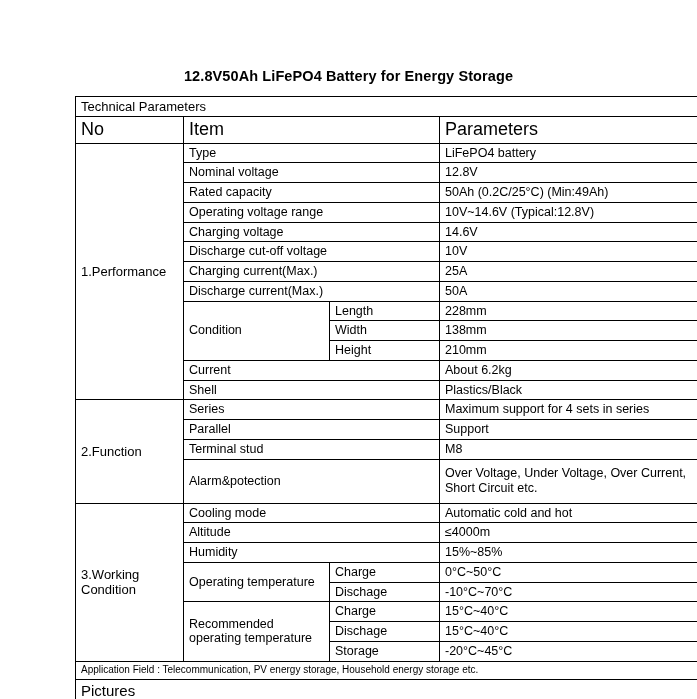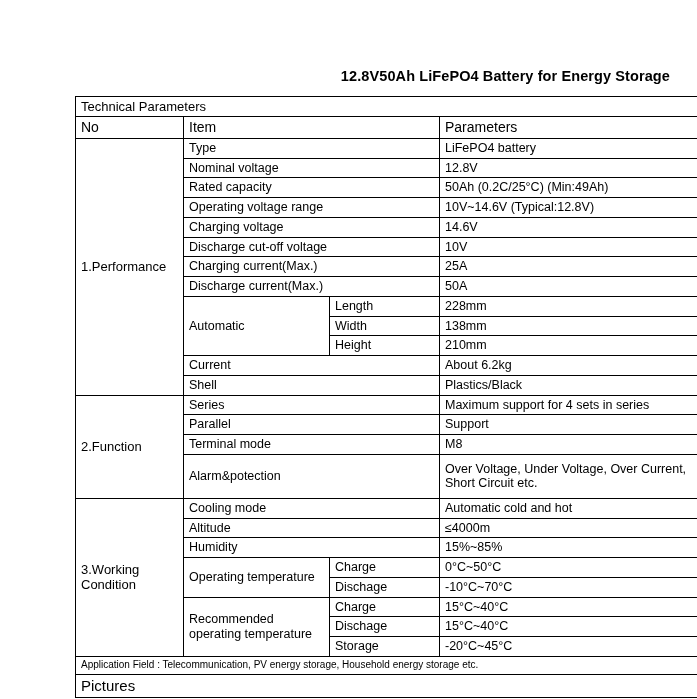--- a/index.html
+++ b/index.html
@@ -15,21 +15,21 @@
     overflow: hidden;
   }
   .page {
     position: relative;
     width: 697px;
     height: 699px;
     box-sizing: border-box;
     padding: 0 27px;
   }
   .doc-title {
-    text-align: right;
+    text-align: center;
     font-size: 14.5px;
     font-weight: bold;
     margin: 0;
     padding-top: 68px;
     padding-bottom: 12px;
     letter-spacing: 0.1px;
   }
   table.spec {
     width: 643px;
     border-collapse: collapse;
@@ -48,21 +48,21 @@
     box-sizing: border-box;
   }
   .sect-header td {
     font-weight: bold;
     font-size: 13px;
     padding: 3px 5px;
     height: 21px;
   }
   .col-head td {
     font-weight: bold;
-    font-size: 14px;
+    font-size: 18px;
     height: 21px;
   }
   .grp {
     font-weight: bold;
     font-size: 13px;
     vertical-align: middle;
   }
   .sub-label {
     text-align: center;
   }
@@ -133,21 +133,21 @@
       </tr>
       <tr>
         <td colspan="2">Charging current(Max.)</td>
         <td>25A</td>
       </tr>
       <tr>
         <td colspan="2">Discharge current(Max.)</td>
         <td>50A</td>
       </tr>
       <tr>
-        <td rowspan="3">Automatic</td>
+        <td rowspan="3">Condition</td>
         <td class="sub-label">Length</td>
         <td>228mm</td>
       </tr>
       <tr>
         <td class="sub-label">Width</td>
         <td>138mm</td>
       </tr>
       <tr>
         <td class="sub-label">Height</td>
         <td>210mm</td>
@@ -164,21 +164,21 @@
       <tr>
         <td class="grp" rowspan="4">2.Function</td>
         <td colspan="2">Series</td>
         <td>Maximum support for 4 sets in series</td>
       </tr>
       <tr>
         <td colspan="2">Parallel</td>
         <td>Support</td>
       </tr>
       <tr>
-        <td colspan="2">Terminal mode</td>
+        <td colspan="2">Terminal stud</td>
         <td>M8</td>
       </tr>
       <tr style="height:44px">
         <td colspan="2">Alarm&amp;potection</td>
         <td class="two-line">Over Voltage, Under Voltage, Over Current, Short Circuit etc.</td>
       </tr>
 
       <tr>
         <td class="grp" rowspan="8">3.Working Condition</td>
         <td colspan="2">Cooling mode</td>

